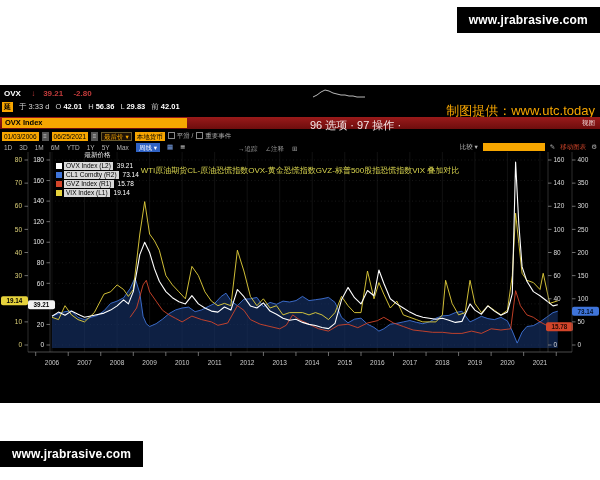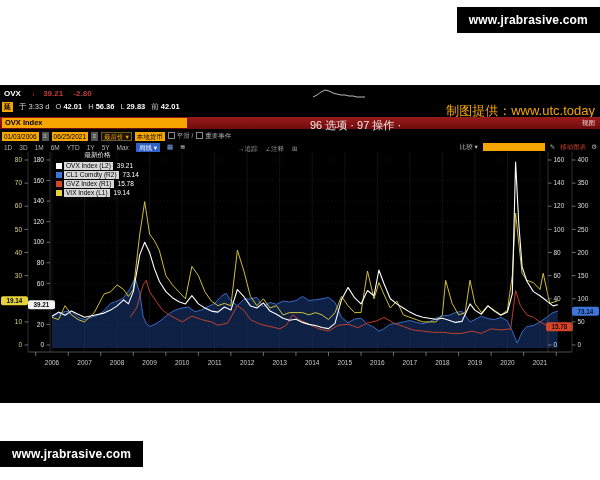--- a/index.html
+++ b/index.html
@@ -263,20 +263,21 @@
         <text x="539.95" y="365" fill="#cccccc" text-anchor="middle" font-size="6.5" font-family="&quot;Liberation Sans&quot;,sans-serif" font-weight="normal">2021</text>
         <line x1="556.25" y1="352" x2="556.25" y2="356" stroke="#9a9a9a" stroke-width="0.7"></line>
       </svg>
 
     <div class="abs" id="chart-btns">
       <span>→追踪</span>
       <span>∠注释</span>
       <span>⊞</span>
     </div>
 
+    <div class="abs" id="chart-title">WTI原油期货CL-原油恐慌指数OVX-黄金恐慌指数GVZ-标普500股指恐慌指数VIX 叠加对比</div>
 
     <div class="abs" id="legend">
       <div class="hdr">最新价格</div>
       <div class="lrow">
         <span class="swatch" style="background: rgb(255, 255, 255);"></span>
         <span class="llabel"><span>OVX Index</span> <span>(L2)</span></span>
         <span class="lval">39.21</span>
       </div>
       <div class="lrow">
         <span class="swatch" style="background: rgb(63, 116, 217);"></span>

